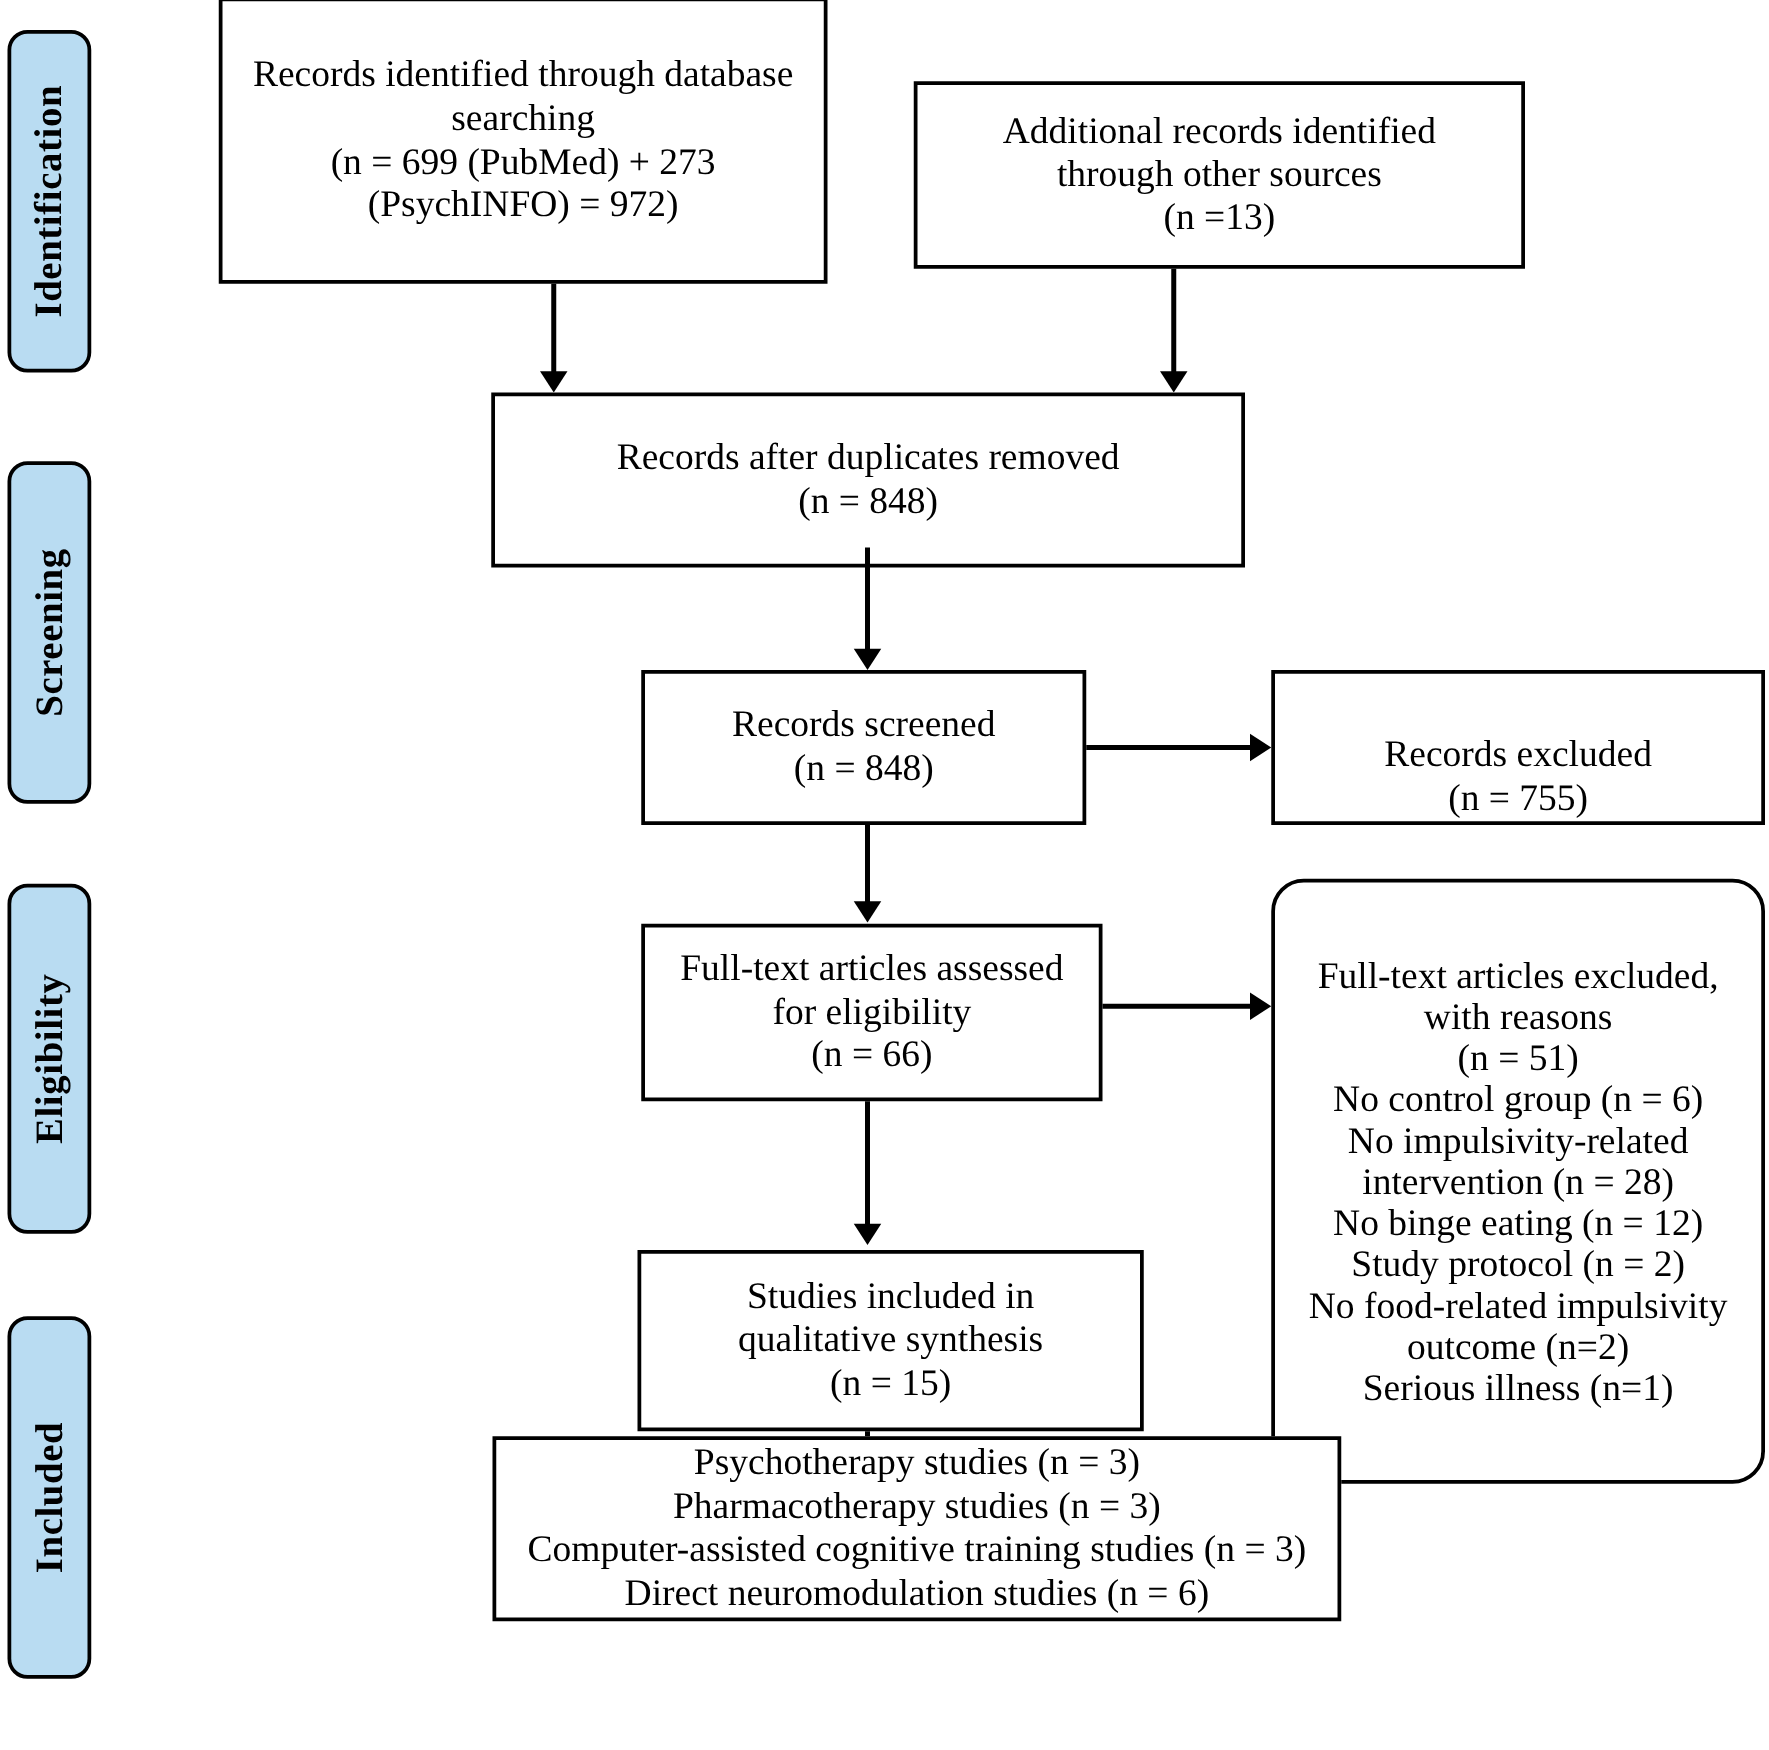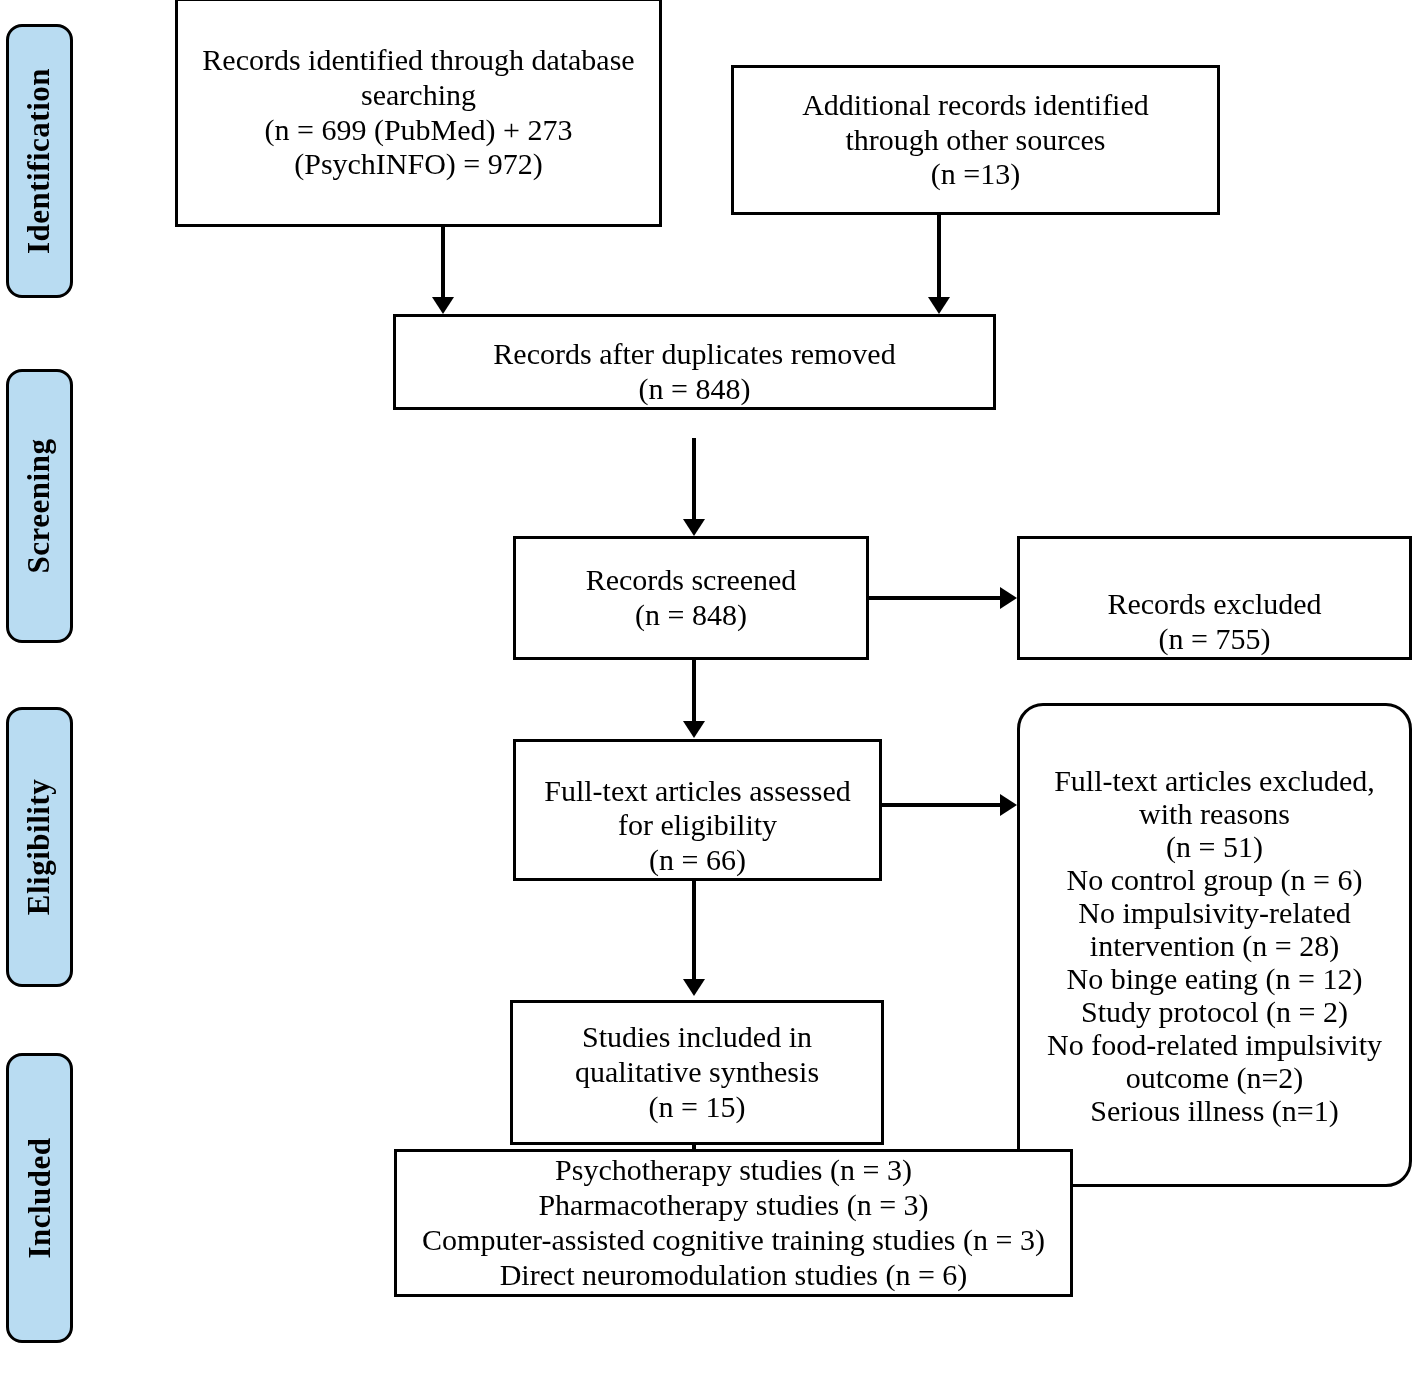--- a/index.html
+++ b/index.html
@@ -117,21 +117,21 @@
 through other sources
 (n =13)</div>
   </div>
 
   <div class="vline" style="left:441px; top:227px; height:72px;"></div>
   <div class="arrow-down" style="left:432px; top:297px;"></div>
 
   <div class="vline" style="left:937px; top:215px; height:84px;"></div>
   <div class="arrow-down" style="left:928px; top:297px;"></div>
 
-  <div class="fbox" style="left:393px; top:314px; width:603px; height:96px;align-items:flex-end;">
+  <div class="fbox" style="left:393px; top:314px; width:603px; height:140px;">
     <div class="txt">Records after duplicates removed
 (n = 848)</div>
   </div>
 
   <div class="vline" style="left:692px; top:438px; height:83px;"></div>
   <div class="arrow-down" style="left:683px; top:519px;"></div>
 
   <div class="fbox" style="left:513px; top:536px; width:356px; height:124px;">
     <div class="txt">Records screened
 (n =  848)</div>
@@ -141,21 +141,21 @@
     <div class="txt">Records excluded
 (n = 755)</div>
   </div>
 
   <div class="hline" style="left:869px; top:596px; width:132px;"></div>
   <div class="arrow-right" style="left:1000px; top:587px;"></div>
 
   <div class="vline" style="left:692px; top:660px; height:63px;"></div>
   <div class="arrow-down" style="left:683px; top:721px;"></div>
 
-  <div class="fbox" style="left:513px; top:739px; width:369px; height:142px;align-items:flex-end;">
+  <div class="fbox" style="left:513px; top:739px; width:369px; height:142px;">
     <div class="txt">Full-text articles assessed
 for eligibility
 (n = 66)</div>
   </div>
 
   <div class="fbox tight" style="left:1017px; top:703px; width:395px; height:484px;border-radius:26px;">
     <div class="txt">Full-text articles excluded,
 with reasons
 (n =  51)
 No control group (n = 6)
@@ -167,21 +167,21 @@
 outcome (n=2)
 Serious illness (n=1)</div>
   </div>
 
   <div class="hline" style="left:882px; top:803px; width:120px;"></div>
   <div class="arrow-right" style="left:1000px; top:794px;"></div>
 
   <div class="vline" style="left:692px; top:881px; height:100px;"></div>
   <div class="arrow-down" style="left:683px; top:979px;"></div>
 
-  <div class="fbox" style="left:510px; top:1000px; width:374px; height:145px;">
+  <div class="fbox" style="left:510px; top:1000px; width:405px; height:145px;">
     <div class="txt">Studies included in
 qualitative synthesis
 (n = 15)</div>
   </div>
 
   <div class="vline" style="left:692px; top:1145px; height:60px;"></div>
   <div class="arrow-down" style="left:683px; top:1203px;"></div>
 
   <div class="fbox" style="left:352px; top:1149px; width:679px; height:148px;margin-left:42px;">
     <div class="txt">Psychotherapy studies (n = 3)

